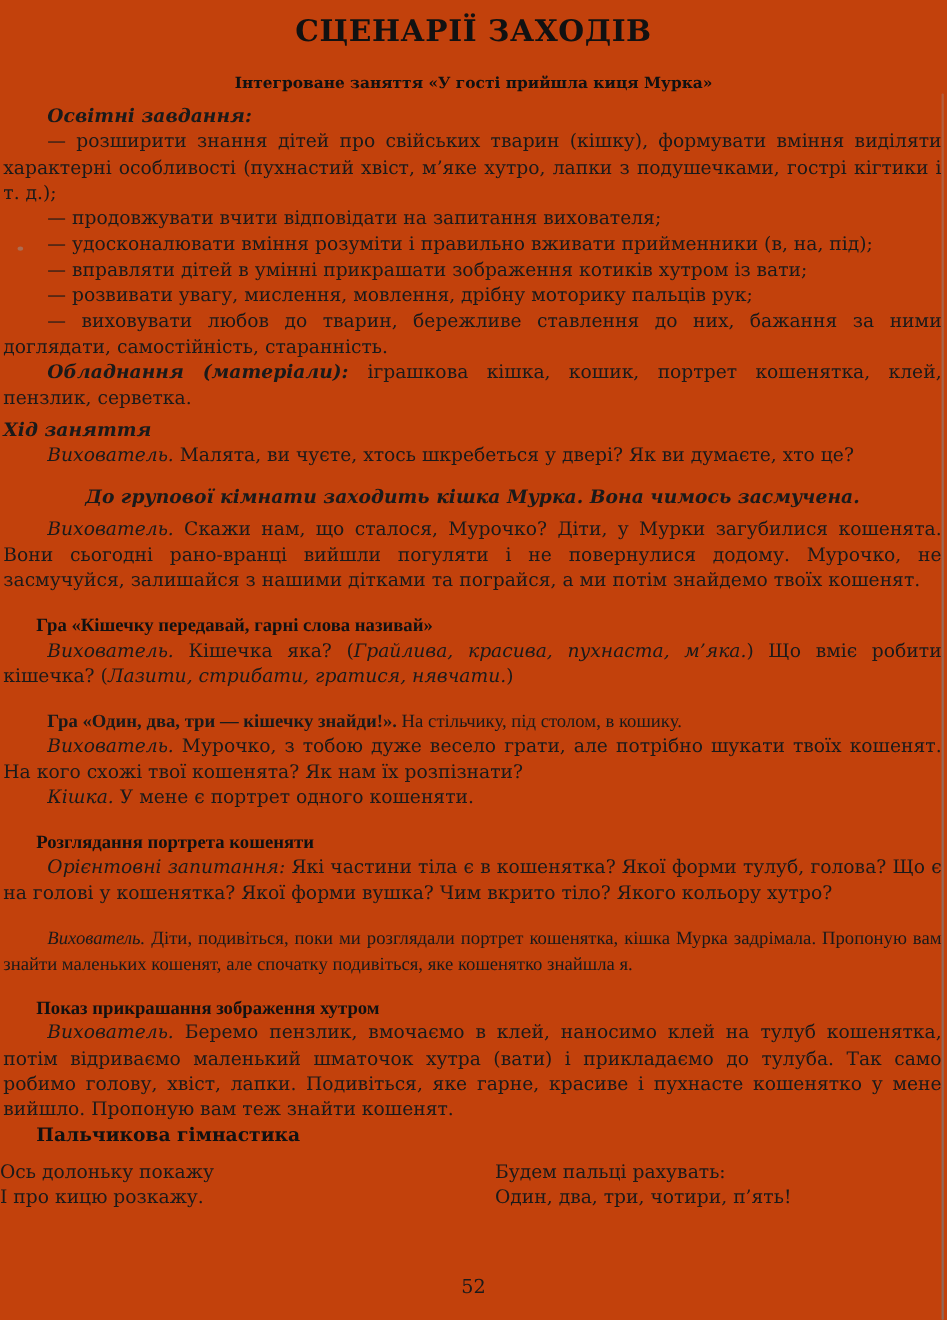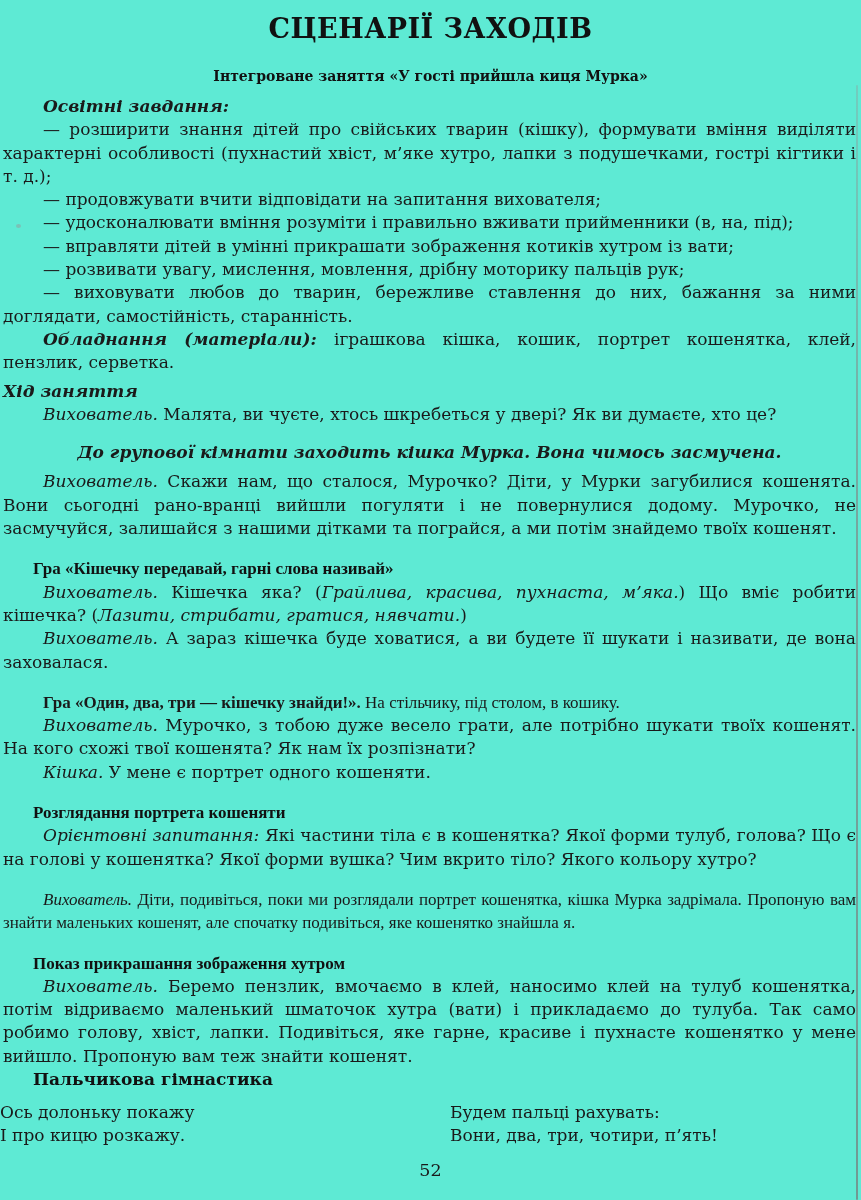--- a/index.html
+++ b/index.html
@@ -1,21 +1,21 @@
 <!DOCTYPE html>
 <html lang="uk"><head>
 <meta charset="utf-8">
 <style>
   html, body { margin: 0; padding: 0; background: #e8e8e8; }
   .page {
     position: relative;
     width: 861px;
     height: 1200px;
     margin: 0 auto;
-    background: #5eead4;
+    background: #c2410c;
     color: #1a1a1a;
     font-family: "DejaVu Serif", "Liberation Serif", serif;
     overflow: hidden;
   }
   .title {
     margin: 0;
     padding-top: 13px;
     text-align: center;
     font-size: 27px;
     font-weight: bold;
@@ -95,40 +95,39 @@
       <p class="para"><span class="s-n">— вправляти дітей в умінні прикрашати зображення котиків хутром із вати;</span></p>
       <p class="para"><span class="s-n">— розвивати увагу, мислення, мовлення, дрібну моторику пальців рук;</span></p>
       <p class="para"><span class="s-n">— виховувати любов до тварин, бережливе ставлення до них, бажання за ними доглядати, самостійність, старанність.</span></p>
       <p class="para"><span class="s-bi">Обладнання (матеріали): </span><span class="s-n">іграшкова кішка, кошик, портрет кошенятка, клей, пензлик, серветка.</span></p>
       <p class="center"><span class="s-bi">Хід заняття</span></p>
       <p class="para"><span class="s-i">Вихователь.</span><span class="s-n"> Малята, ви чуєте, хтось шкребеться у двері? Як ви думаєте, хто це?</span></p>
       <p class="stage"><span class="s-bi">До групової кімнати заходить кішка Мурка. Вона чимось засмучена.</span></p>
       <p class="para"><span class="s-i">Вихователь.</span><span class="s-n"> Скажи нам, що сталося, Мурочко? Діти, у Мурки загубилися кошенята. Вони сьогодні рано-вранці вийшли погуляти і не повернулися додому. Мурочко, не засмучуйся, залишайся з нашими дітками та пограйся, а ми потім знайдемо твоїх кошенят.</span></p>
       <p class="heading gap"><span class="s-b">Гра «Кішечку передавай, гарні слова називай»</span></p>
       <p class="para"><span class="s-i">Вихователь.</span><span class="s-n"> Кішечка яка? (</span><span class="s-i">Грайлива, красива, пухнаста, м’яка.</span><span class="s-n">) Що вміє робити кішечка? (</span><span class="s-i">Лазити, стрибати, гратися, нявчати.</span><span class="s-n">)</span></p>
-      <p class="para"><span class="s-i">Вихователь.</span><span class="s-n"> А зараз кішечка буде ховатися, а ви будете її шукати і називати, де вона заховалася.</span></p>
       <p class="para gap"><span class="s-b">Гра «Один, два, три — кішечку знайди!».</span><span class="s-n"> На стільчику, під столом, в кошику.</span></p>
       <p class="para"><span class="s-i">Вихователь.</span><span class="s-n"> Мурочко, з тобою дуже весело грати, але потрібно шукати твоїх кошенят. На кого схожі твої кошенята? Як нам їх розпізнати?</span></p>
       <p class="para"><span class="s-i">Кішка.</span><span class="s-n"> У мене є портрет одного кошеняти.</span></p>
       <p class="heading gap"><span class="s-b">Розглядання портрета кошеняти</span></p>
       <p class="para"><span class="s-i">Орієнтовні запитання:</span><span class="s-n"> Які частини тіла є в кошенятка? Якої форми тулуб, голова? Що є на голові у кошенятка? Якої форми вушка? Чим вкрито тіло? Якого кольору хутро?</span></p>
       <p class="para gap"><span class="s-i">Вихователь.</span><span class="s-n"> Діти, подивіться, поки ми розглядали портрет кошенятка, кішка Мурка задрімала. Пропоную вам знайти маленьких кошенят, але спочатку подивіться, яке кошенятко знайшла я.</span></p>
       <p class="heading gap"><span class="s-b">Показ прикрашання зображення хутром</span></p>
       <p class="para"><span class="s-i">Вихователь.</span><span class="s-n"> Беремо пензлик, вмочаємо в клей, наносимо клей на тулуб кошенятка, потім відриваємо маленький шматочок хутра (вати) і прикладаємо до тулуба. Так само робимо голову, хвіст, лапки. Подивіться, яке гарне, красиве і пухнасте кошенятко у мене вийшло. Пропоную вам теж знайти кошенят.</span></p>
       <p class="heading"><span class="s-b">Пальчикова гімнастика</span></p>
     </div>
 
   <div class="verse">
     <div class="verse-col" id="verse-left">
         <p class="verse-line">Ось долоньку покажу</p>
         <p class="verse-line">І про кицю розкажу.</p>
       </div>
     <div class="verse-col right" id="verse-right">
         <p class="verse-line">Будем пальці рахувать:</p>
-        <p class="verse-line">Вони, два, три, чотири, п’ять!</p>
+        <p class="verse-line">Один, два, три, чотири, п’ять!</p>
       </div>
   </div>
 
   <div class="footer">52</div>
 
   <div class="edge-line"></div>
   <div class="margin-speck"></div>
 </div>
 
 </body></html>

